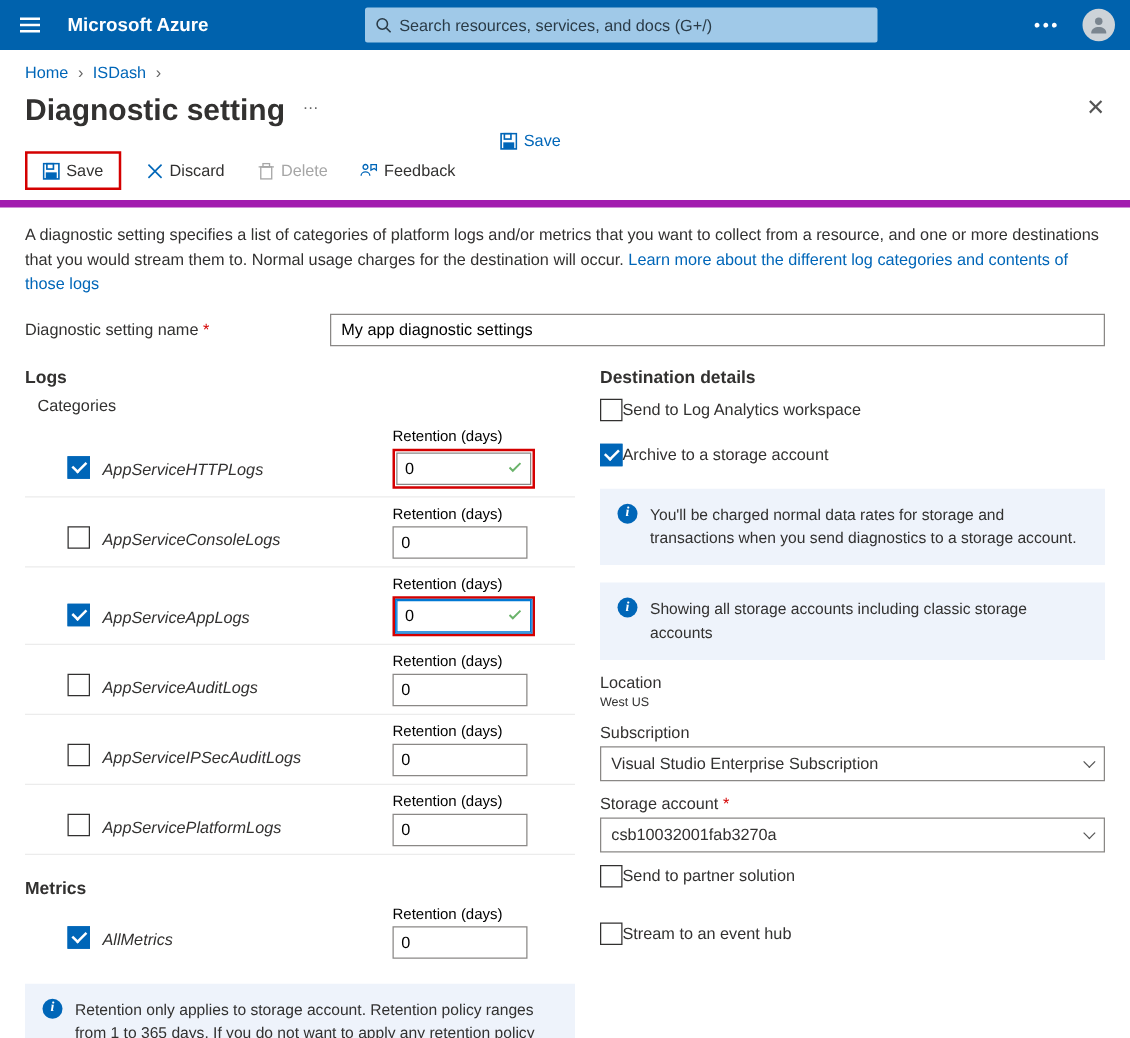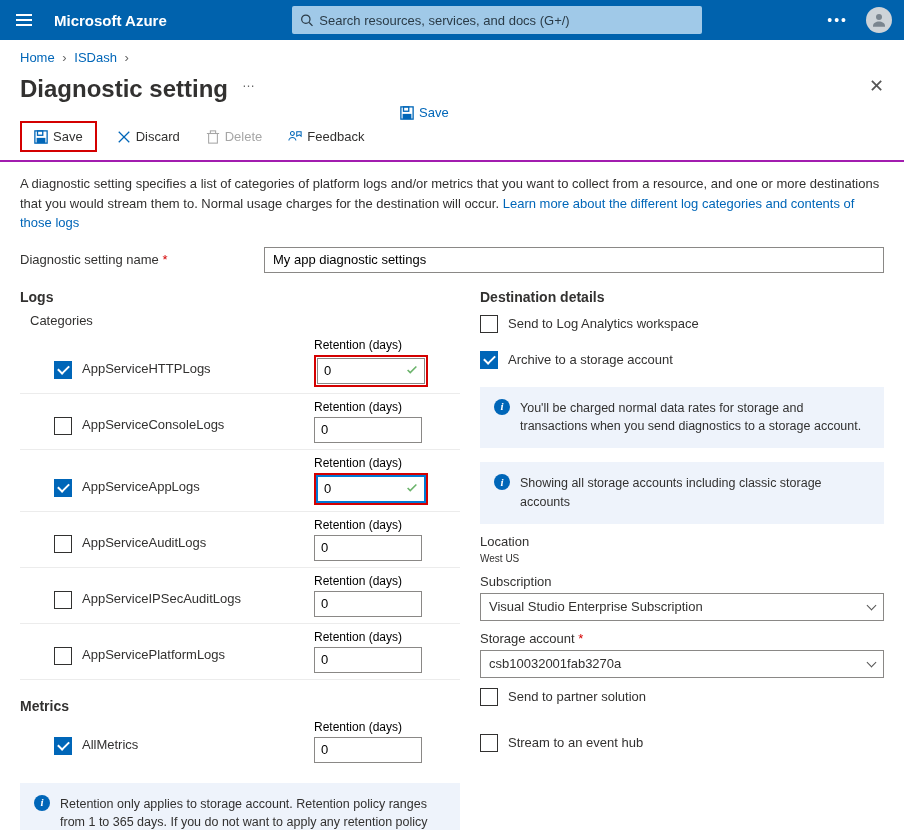--- a/index.html
+++ b/index.html
@@ -24,21 +24,21 @@
 .breadcrumb a { color: #0066b8; text-decoration: none; }
 .breadcrumb .sep { color: #666; margin: 0 4px; }
 
 
 .title-row { display: flex; align-items: flex-start; padding: 6px 20px 14px; }
 .title-row h1 { font-size: 24px; font-weight: 600; flex: 0 0 auto; }
 .title-dots { margin-left: 14px; color: #666; }
 .close-x { margin-left: auto; font-size: 18px; color: #555; cursor: pointer; }
 
 
-.toolbar { display: flex; align-items: center; padding: 4px 20px 8px; border-bottom: 2px solid #a21caf; gap: 14px; position: relative; }
+.toolbar { display: flex; align-items: center; padding: 4px 20px 8px; border-bottom: 6px solid #a21caf; gap: 14px; position: relative; }
 .tool-btn { display: flex; align-items: center; gap: 5px; padding: 4px 6px; cursor: pointer; font-size: 13px; color: #323130; }
 .tool-btn svg { width: 14px; height: 14px; }
 .save-highlight { border: 2px solid #d40000; padding: 2px 6px; }
 .float-save { position: absolute; top: -12px; left: 400px; display: flex; align-items: center; gap: 5px; color: #0066b8; font-size: 13px; }
 
 
 .desc { padding: 12px 20px 8px; line-height: 1.5; }
 .desc a { color: #0066b8; text-decoration: none; }
 
 
@@ -49,21 +49,21 @@
 
 
 .two-col { display: flex; padding: 0 20px; gap: 20px; }
 .col-left { width: 440px; }
 .col-right { flex: 1; }
 .section-h { font-weight: 600; font-size: 14px; margin-bottom: 8px; }
 .sub-h { font-size: 13px; color: #323130; margin: 4px 0 4px 10px; }
 
 
 .log-row { display: flex; align-items: flex-end; padding: 6px 0; border-bottom: 1px solid #ececec; }
-.log-check { display: flex; align-items: flex-start; gap: 10px; margin-left: 34px; width: 260px; padding-bottom: 8px; }
+.log-check { display: flex; align-items: flex-end; gap: 10px; margin-left: 34px; width: 260px; padding-bottom: 8px; font-style: italic; }
 .retention-block { }
 .retention-label { font-size: 12px; color: #000000; margin-bottom: 3px; }
 .retention-input { width: 108px; height: 26px; border: 1px solid #8a8886; padding: 0 6px; font-size: 13px; position: relative; }
 .retention-wrap { position: relative; display: inline-block; }
 .retention-wrap .check-icon { position: absolute; right: 6px; top: 5px; color: #6bb36b; }
 .red-box { border: 2px solid #d40000; padding: 1px; display: inline-block; }
 .retention-input.focused { border: 1px solid #0078d4; box-shadow: 0 0 0 1px #0078d4; }
 
 
 .cb { width: 18px; height: 18px; border: 1px solid #323130; display: inline-flex; align-items: center; justify-content: center; cursor: pointer; flex-shrink: 0; }
@@ -71,21 +71,21 @@
 .cb.checked::after { content: ""; width: 5px; height: 9px; border: solid #fff; border-width: 0 2px 2px 0; transform: rotate(45deg); margin-top: -2px; }
 
 
 .metrics-h { font-weight: 600; font-size: 14px; margin: 18px 0 0 0; }
 
 
 .info-box { background: #eef3fb; padding: 12px 14px; display: flex; gap: 10px; margin-top: 14px; font-size: 12.5px; line-height: 1.5; color: #323130; }
 .info-icon { width: 16px; height: 16px; background: #0066b8; border-radius: 50%; color: #fff; display: flex; align-items: center; justify-content: center; font-size: 11px; font-weight: bold; flex-shrink: 0; font-style: italic; font-family: Georgia, serif; }
 
 
-.dest-check { display: flex; align-items: center; gap: 10px; margin: 10px 0 18px 0; }
+.dest-check { display: flex; align-items: center; margin: 10px 0 18px 0; }
 .field-label { font-size: 13px; margin-bottom: 4px; margin-top: 10px; }
 .plain-text { font-size: 10px; margin-bottom: 6px; }
 .dropdown { display: flex; align-items: center; justify-content: space-between; border: 1px solid #8a8886; height: 28px; padding: 0 8px; font-size: 13px; cursor: pointer; }
 .chev { border: solid #555; border-width: 0 1px 1px 0; padding: 3px; transform: rotate(45deg); margin-bottom: 3px; }
 
 .delete-disabled { color: #a6a6a6; }
 </style>
 </head>
 <body>
 

